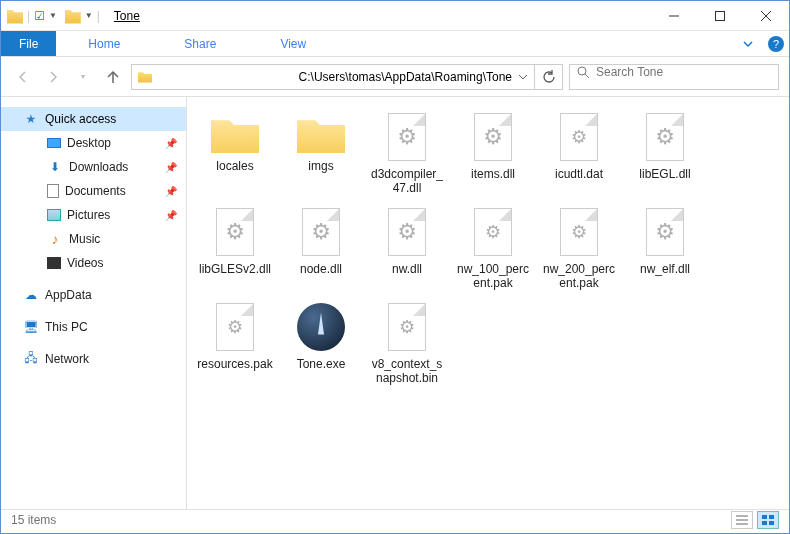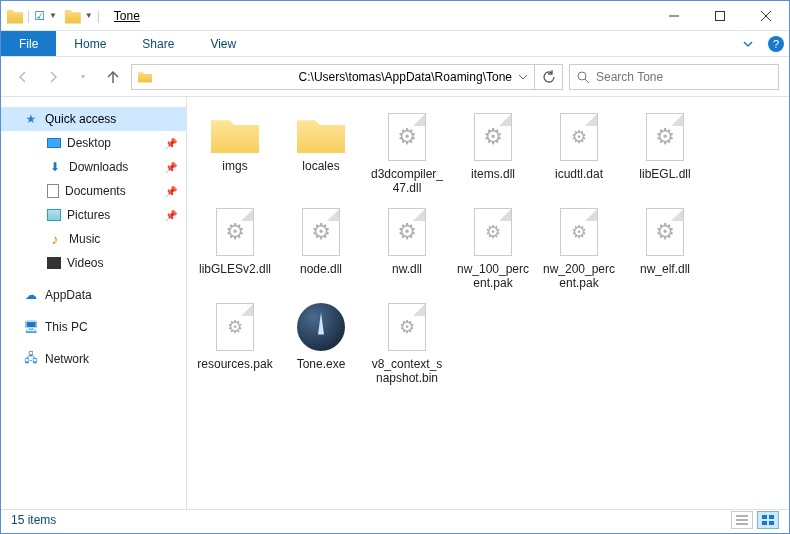--- a/index.html
+++ b/index.html
@@ -9,34 +9,34 @@
 .titlebar { height: 30px; display: flex; align-items: center; background: #fff; border-bottom: 1px solid #e5e5e5; }
 .titlebar .qat { display: flex; align-items: center; gap: 4px; padding: 0 6px; }
 .folder-ico { width: 16px; height: 16px; background: linear-gradient(#fde08a,#f0c040); clip-path: polygon(0 15%, 35% 15%, 45% 30%, 100% 30%, 100% 100%, 0 100%); }
 .titlebar .title { margin-left: 8px; font-size: 12px; text-decoration: underline; }
 .titlebar .spacer { flex: 1; }
 .winbtn { width: 46px; height: 30px; display: flex; align-items: center; justify-content: center; color: #333; }
 
 
 .ribbon { height: 26px; display: flex; align-items: stretch; border-bottom: 1px solid #e1e1e1; }
 .ribbon .file { background: #1979ca; color: #fff; padding: 0 18px; display: flex; align-items: center; font-size: 12px; }
-.ribbon .tab { padding: 0 18px; display: flex; align-items: center; color: #0c4a6e; }
+.ribbon .tab { padding: 0 32px; display: flex; align-items: center; color: #3b82f6; }
 .ribbon .chev { width: 30px; display: flex; align-items: center; justify-content: center; color: #1979ca; }
 .ribbon .help { width: 26px; display: flex; align-items: center; justify-content: center; }
 .help-ico { width: 16px; height: 16px; border-radius: 50%; background: #1979ca; color: #fff; font-size: 11px; text-align: center; line-height: 16px; }
 
 
 .addrbar { height: 40px; display: flex; align-items: center; padding: 0 10px; gap: 6px; border-bottom: 1px solid #e1e1e1; }
 .navbtn { width: 24px; height: 24px; display: flex; align-items: center; justify-content: center; color: #666; }
 .navbtn.disabled { color: #bbb; }
 .addrbox { flex: 1; height: 26px; border: 1px solid #ccc; display: flex; align-items: center; padding: 0 6px; gap: 6px; }
 .addrbox .path { flex: 1; border: none; outline: none; font-size: 12px; text-align: right; }
 .addrbox .drop { color: #666; }
 .refresh { width: 28px; height: 26px; border: 1px solid #ccc; border-left: none; display: flex; align-items: center; justify-content: center; margin-left: -6px; color: #555; }
-.searchbox { width: 210px; height: 26px; border: 1px solid #ccc; display: flex; align-items: center; padding: 0 6px; gap: 6px; color: #777; }
+.searchbox { width: 210px; height: 26px; border: 1px solid #ccc; display: flex; align-items: flex-start; padding: 0 6px; gap: 6px; color: #777; }
 .searchbox input { border: none; outline: none; flex: 1; font-size: 12px; color: #777; }
 
 
 .body { display: flex; height: 412px; }
 .sidebar { width: 186px; border-right: 1px solid #e1e1e1; padding-top: 10px; overflow: hidden; }
 .navgroup { margin-bottom: 8px; }
 .navitem { display: flex; align-items: center; height: 24px; padding-left: 22px; gap: 6px; color: #222; }
 .navitem.sub { padding-left: 46px; }
 .navitem.sel { background: #cde8ff; color: #000; }
 .pin { margin-left: auto; margin-right: 8px; color: #777; font-size: 10px; }
@@ -58,21 +58,21 @@
 .item .lbl { font-size: 12px; color: #222; word-break: break-word; line-height: 1.2; margin-top: 6px; }
 .thumb { width: 48px; height: 48px; display: flex; align-items: center; justify-content: center; }
 .thumb.folder { background: linear-gradient(#ffe9a8,#f8cf5e); clip-path: polygon(0 18%, 38% 18%, 48% 30%, 100% 30%, 100% 100%, 0 100%); width: 48px; height: 40px; }
 .thumb.file { width: 38px; height: 48px; border: 1px solid #ccc; background: #fff; position: relative; }
 .thumb.file .corner { position: absolute; top: 0; right: 0; width: 12px; height: 12px; background: linear-gradient(135deg,#fff 48%, #ddd 52%); }
 .thumb.file .gear { position: absolute; inset: 0; display: flex; align-items: center; justify-content: center; color: #b0b0b0; font-size: 22px; }
 .thumb.exe { width: 48px; height: 48px; border-radius: 50%; background: radial-gradient(circle at 35% 30%, #4a6a90, #0d1b2a); position: relative; }
 .thumb.exe::after { content: ""; position: absolute; top: 10px; left: 21px; width: 6px; height: 22px; background: #cfe3ff; clip-path: polygon(50% 0, 100% 100%, 0 100%); }
 
 
-.statusbar { height: 20px; border-top: 1px solid #e1e1e1; display: flex; align-items: center; padding: 0 10px; font-size: 12px; color: #0c4a6e; }
+.statusbar { height: 20px; border-top: 1px solid #e1e1e1; display: flex; align-items: center; padding: 0 10px; font-size: 12px; color: #737373; }
 .statusbar .spacer { flex: 1; }
 .viewbtn { width: 22px; height: 18px; border: 1px solid #ccc; display: flex; align-items: center; justify-content: center; margin-left: 4px; }
 .viewbtn.active { background: #cde8ff; border-color: #7bb; }
 
 
 svg { display: block; }
 </style>
 </head>
 <body>
 
@@ -217,25 +217,25 @@
         <span class="ico net">🖧</span>
         <span>Network</span>
       </div>
     </div>
   </div>
 
   <div class="content">
     <div class="grid" id="file-grid">
         <div class="item">
           <div class="thumb folder"></div>
+          <div class="lbl">locales</div>
+        </div>
+        <div class="item">
+          <div class="thumb folder"></div>
           <div class="lbl">imgs</div>
-        </div>
-        <div class="item">
-          <div class="thumb folder"></div>
-          <div class="lbl">locales</div>
         </div>
         <div class="item">
           <div class="thumb file">
             <div class="corner"></div>
             <div class="gear">⚙</div>
           </div>
           <div class="lbl">d3dcompiler_47.dll</div>
         </div>
         <div class="item">
           <div class="thumb file">

